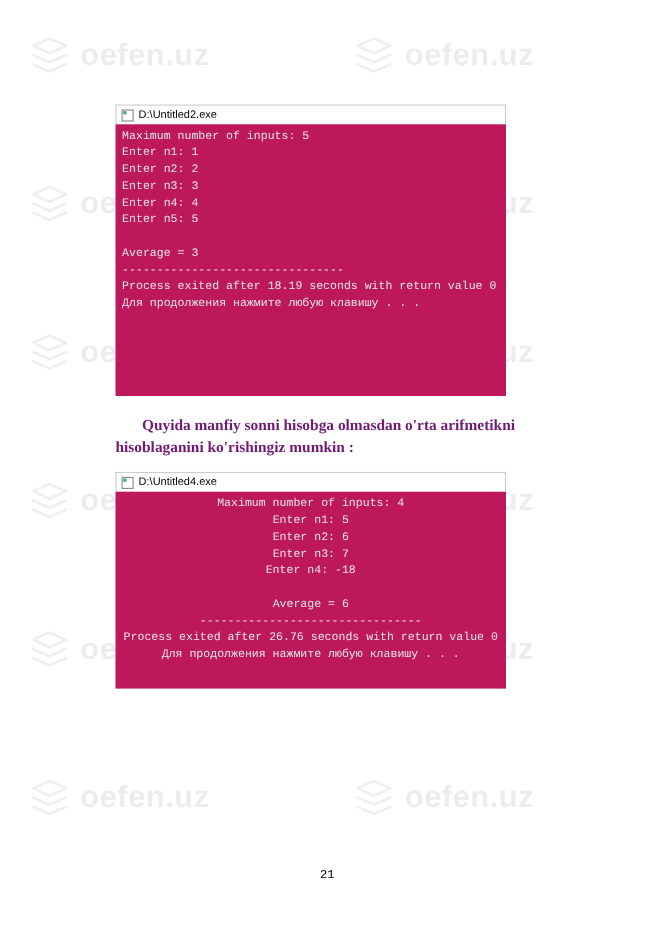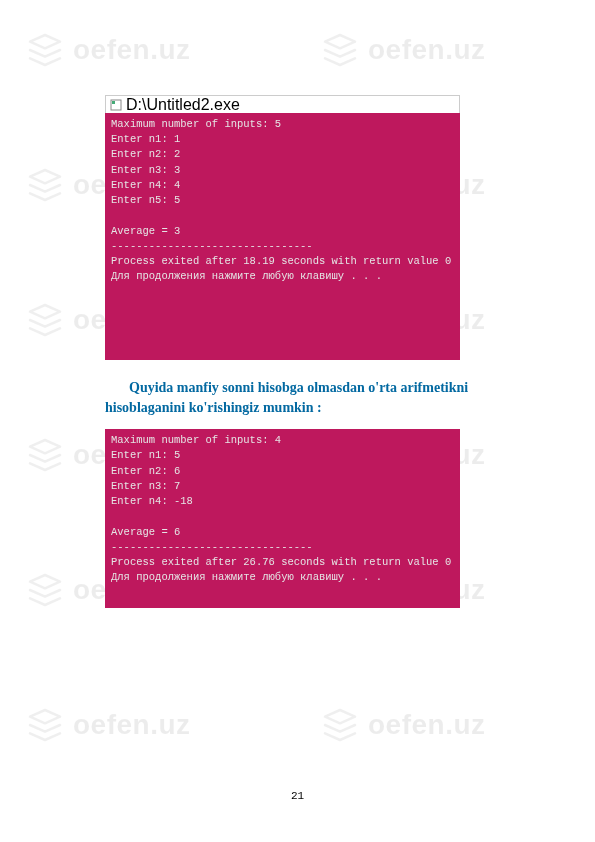--- a/index.html
+++ b/index.html
@@ -53,39 +53,39 @@
     .title-bar-icon {
       width: 12px;
       height: 12px;
       display: flex;
       align-items: center;
       justify-content: center;
     }
     .title-bar-icon svg { width: 12px; height: 12px; }
     .title-bar-text {
       font-family: "Segoe UI", Tahoma, sans-serif;
-      font-size: 16px;
+      font-size: 10px;
       color: #000;
     }
     .terminal {
       background: #be185d;
       color: #e5e5e5;
       font-family: "Consolas", "Courier New", monospace;
       font-size: 10.5px;
       line-height: 1.45;
       padding: 4px 6px;
       width: 355px;
       white-space: pre;
     }
     .t1 { height: 247px; }
-    .t2 { height: 179px; }
+    .t2 { height: 179px; text-align: center; }
     .body-text {
       font-size: 14px;
       font-weight: bold;
-      color: #0369a1;
+      color: #701a75;
       margin: 6px 0 12px 0;
       line-height: 1.4;
       padding-left: 0;
     }
     .indent-first { text-indent: 24px; }
     .page-number {
       position: absolute;
       bottom: 40px;
       left: 0;
       right: 0;
@@ -218,20 +218,29 @@
 
 Average = 3
 --------------------------------
 Process exited after 18.19 seconds with return value 0
 Для продолжения нажмите любую клавишу . . .</div>
   </div>
 
   <p class="body-text indent-first">Quyida manfiy sonni hisobga olmasdan o'rta arifmetikni hisoblaganini ko'rishingiz mumkin :</p>
 
   <div class="terminal-block">
+    <div class="title-bar">
+      <span class="title-bar-icon">
+        <svg viewBox="0 0 12 12">
+            <rect x="1" y="1" width="10" height="10" fill="#fff" stroke="#888" stroke-width="1"></rect>
+            <rect x="2" y="2" width="3" height="3" fill="#4a7"></rect>
+          </svg>
+      </span>
+      <span class="title-bar-text">D:\Untitled4.exe</span>
+    </div>
     <div class="terminal t2" id="term2">Maximum number of inputs: 4
 Enter n1: 5
 Enter n2: 6
 Enter n3: 7
 Enter n4: -18
 
 Average = 6
 --------------------------------
 Process exited after 26.76 seconds with return value 0
 Для продолжения нажмите любую клавишу . . .</div>

